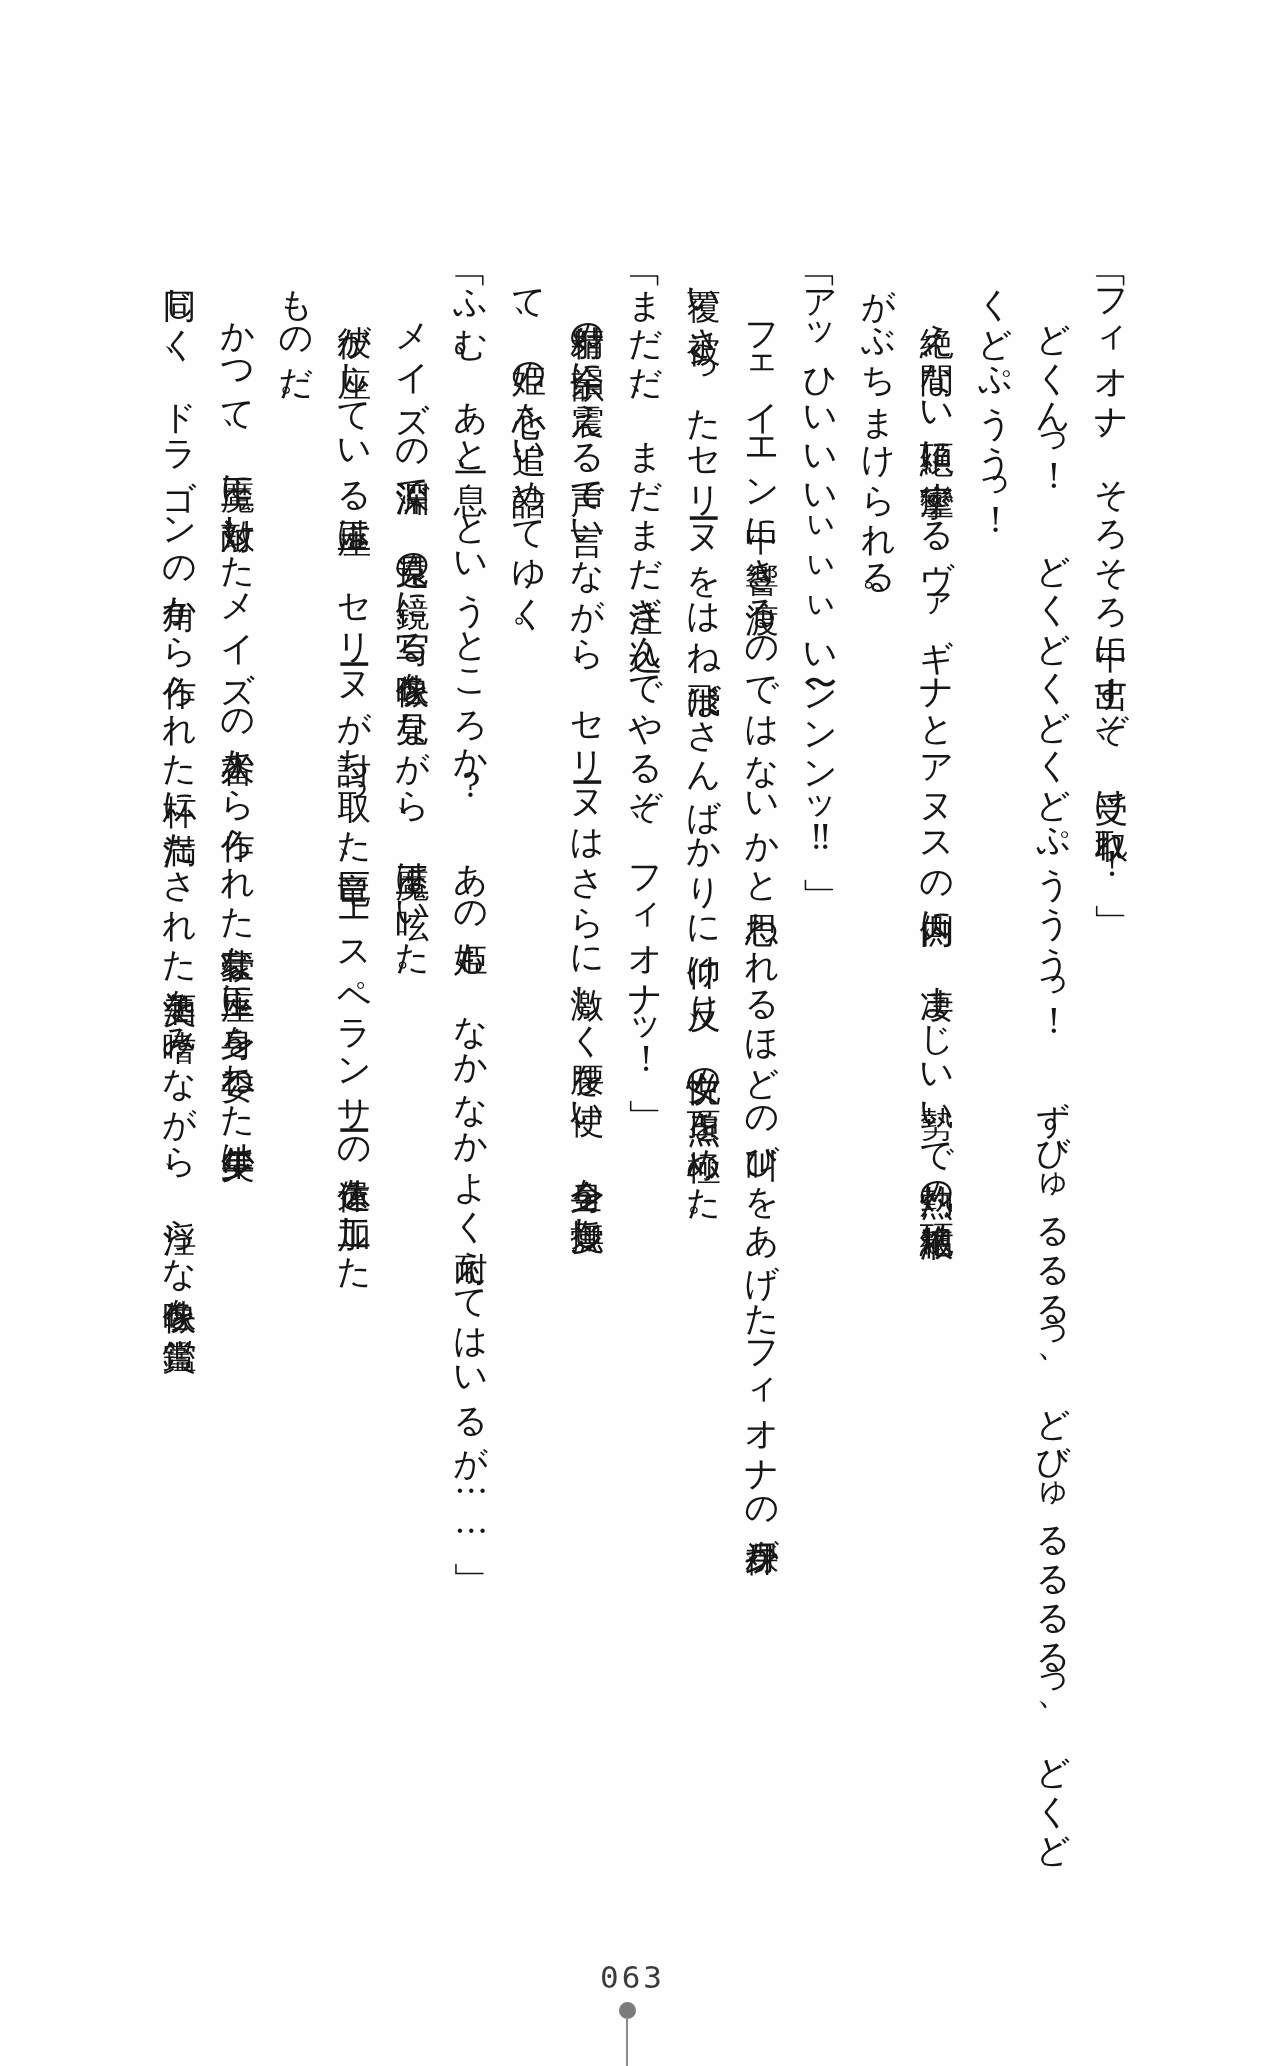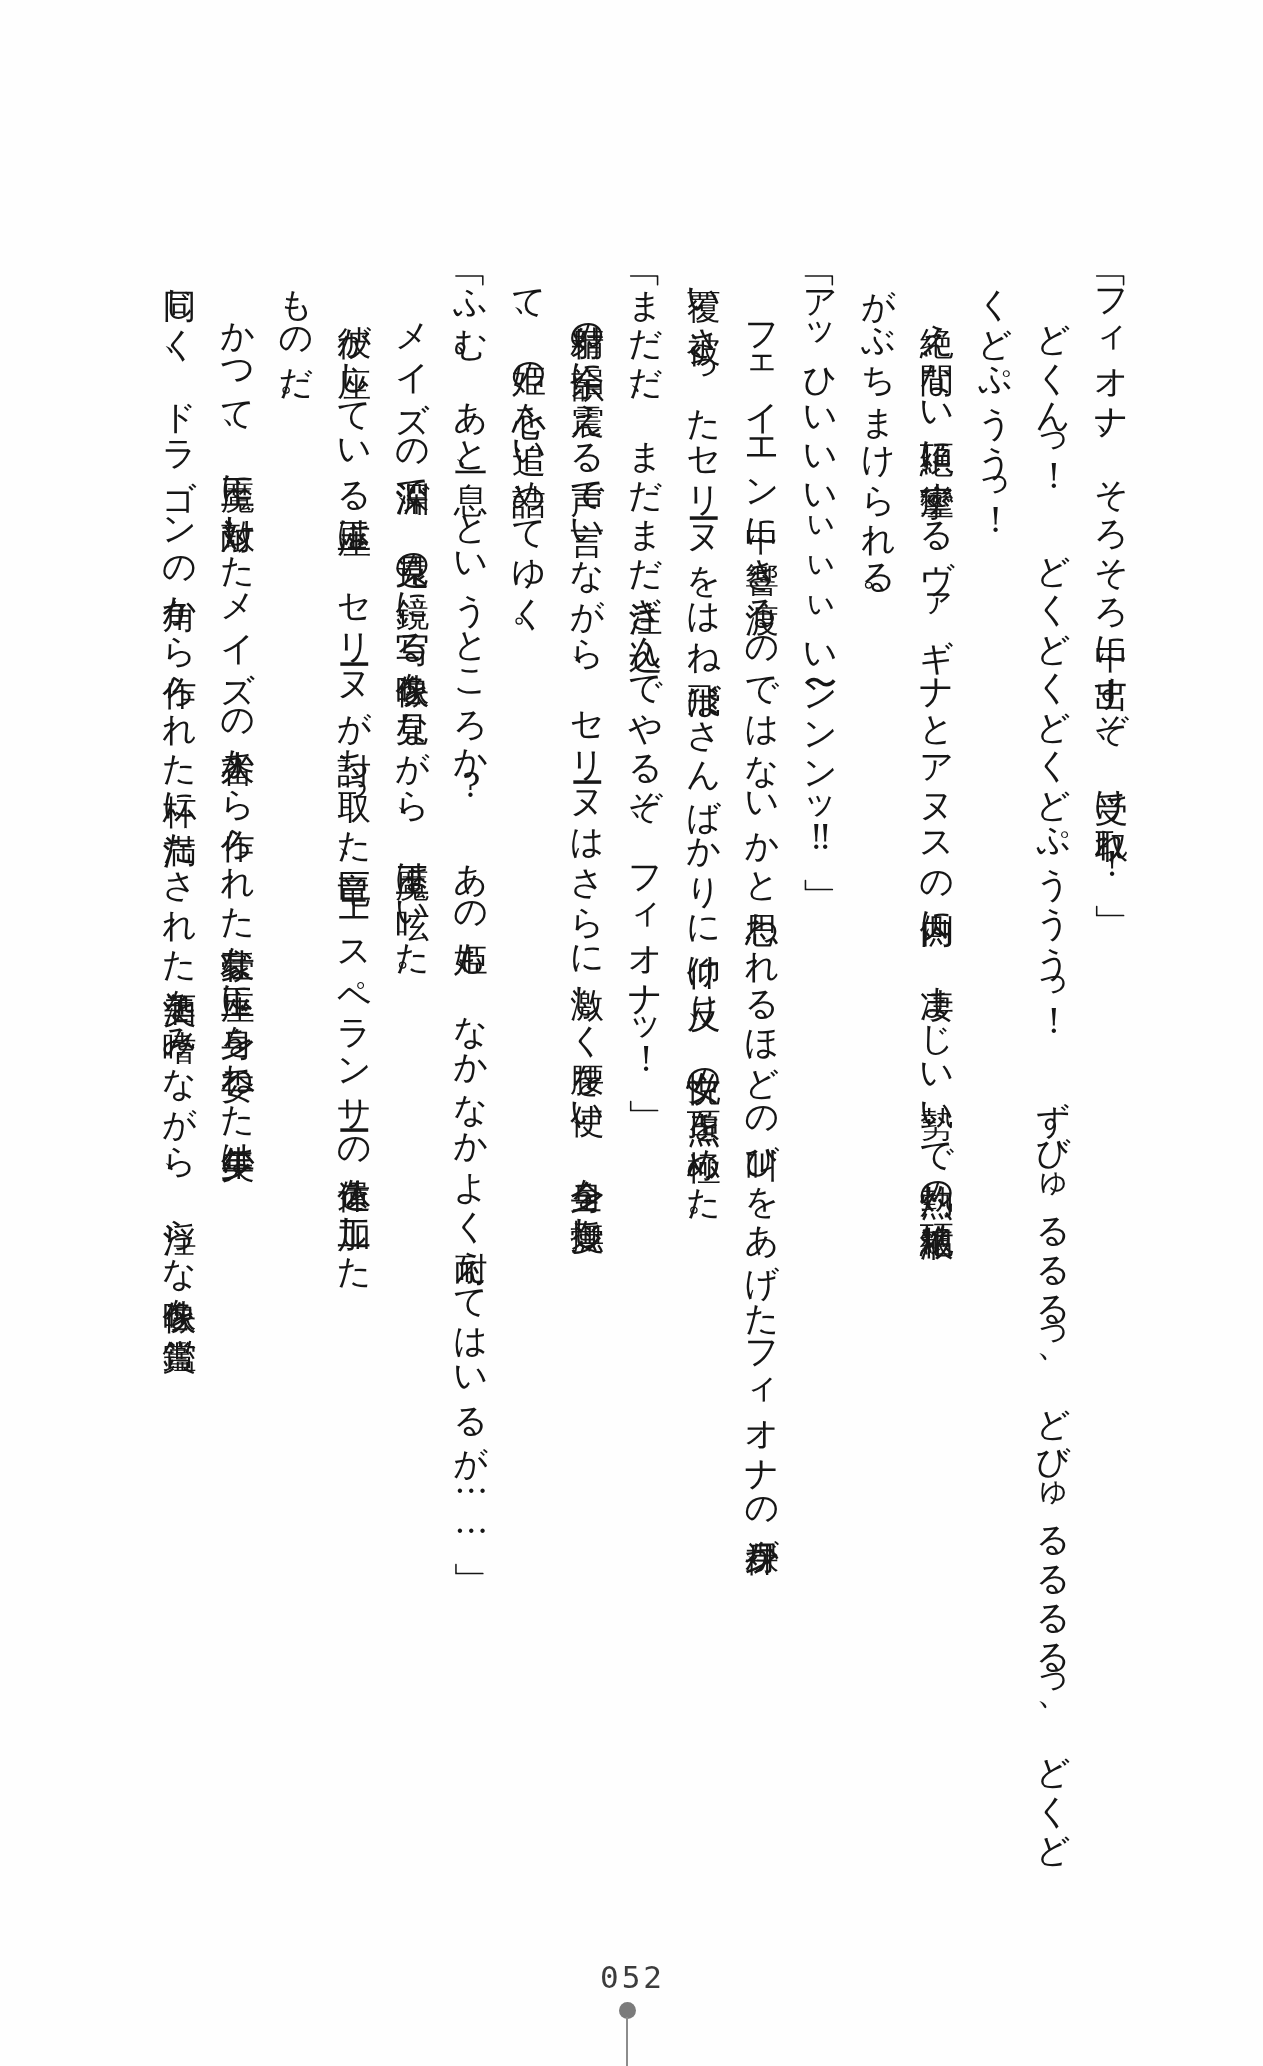--- a/index.html
+++ b/index.html
@@ -78,17 +78,17 @@
     <div class="tcol" style="--i:10">て、姫の心を追い詰めてゆく。</div>
     <div class="tcol" style="--i:11">「ふむ、あと一息、というところか?　あの姫も、なかなかよく耐えてはいるが……」</div>
     <div class="tcol" style="--i:12">　メイズの深淵で、遠見の鏡に写る映像を見ながら、魔王は呟いた。</div>
     <div class="tcol" style="--i:13">　彼が座している玉座は、セリーヌが討ち取った巨竜、エスペランサーの遺体を加工した</div>
     <div class="tcol" style="--i:14">ものだ。</div>
     <div class="tcol" style="--i:15">　かつて、魔王に敵対したメイズの番人から作られた豪壮な玉座に身を委ねた美少年は、</div>
     <div class="tcol" style="--i:16">同じく、ドラゴンの角から作られた杯に満たされた美酒を嗜みながら、淫らな映像を鑑賞</div>
   </div>
 
   <div>
-    <div class="footer-page-number">052</div>
+    <div class="footer-page-number">063</div>
     <div class="footer-dot"></div>
     <div class="footer-rule"></div>
   </div>
 </div>
 
 </body></html>

